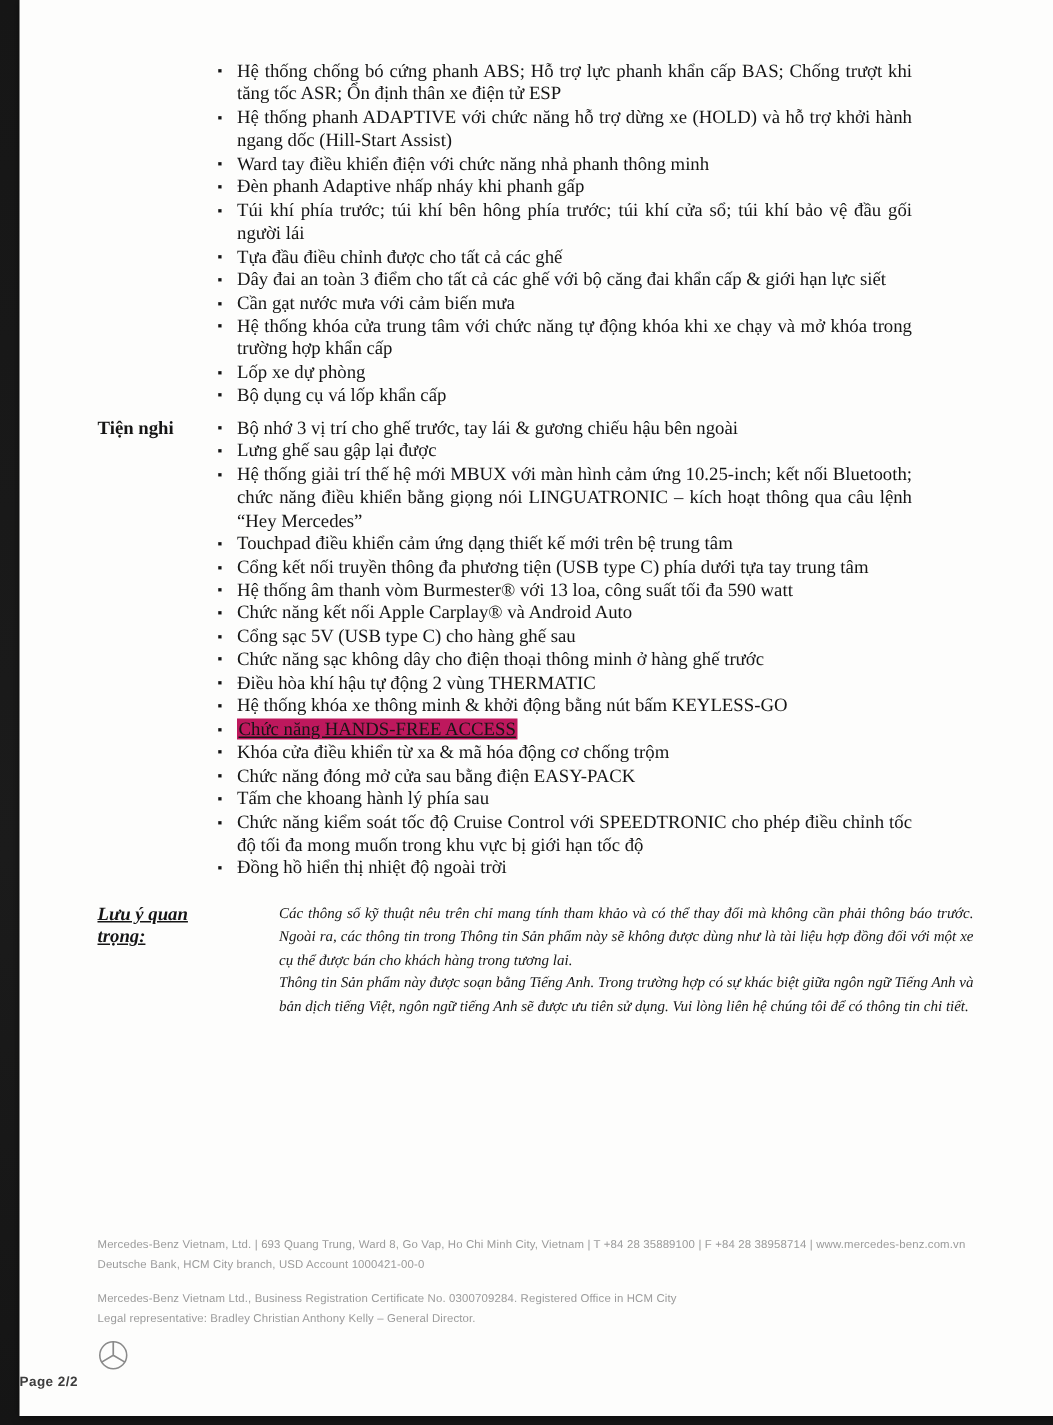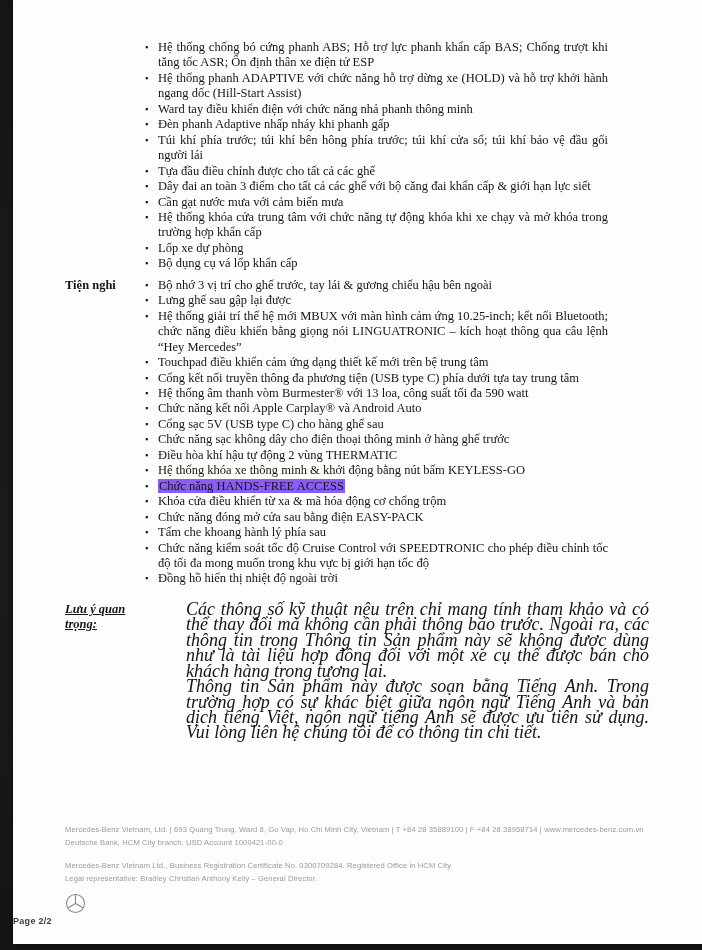--- a/index.html
+++ b/index.html
@@ -25,27 +25,27 @@
   .notes-row { margin-top:15px;gap:41px; }
   ul.feature-list {
     margin:0; padding:0; list-style:none;
     font-size:12.5px; line-height:15.45px; text-align:justify;
   }
   ul.feature-list li { position:relative; padding-left:13px; }
   ul.feature-list li::before {
     content:"▪"; position:absolute; left:0; top:0;
     font-size:9px; line-height:15.45px; color:#151515;
   }
-  mark.hl { background:#8b5cf6; color:inherit; padding:0 1px; }
+  mark.hl { background:#be185d; color:inherit; padding:0 1px;text-decoration:underline; }
   .notes-label {
     font-weight:bold; font-style:italic; text-decoration:underline;
     font-size:12.5px; line-height:15.45px;
   }
   .notes-body {
-    font-style:italic; font-size:18px; line-height:15.45px; text-align:justify;
+    font-style:italic; font-size:10px; line-height:15.45px; text-align:justify;
   }
   .notes-body p { margin:0; }
   .footer {
     position:absolute; left:52px; top:824px; width:600px;
     font-family:"Liberation Sans", sans-serif;
     font-size:7.6px; line-height:12.5px; color:#9a9a9a;
     letter-spacing:.1px;
   }
   .footer .block2 { margin-top:11px; }
   .trademark-row { margin-top:8px; display:flex; align-items:center; gap:8px; }

